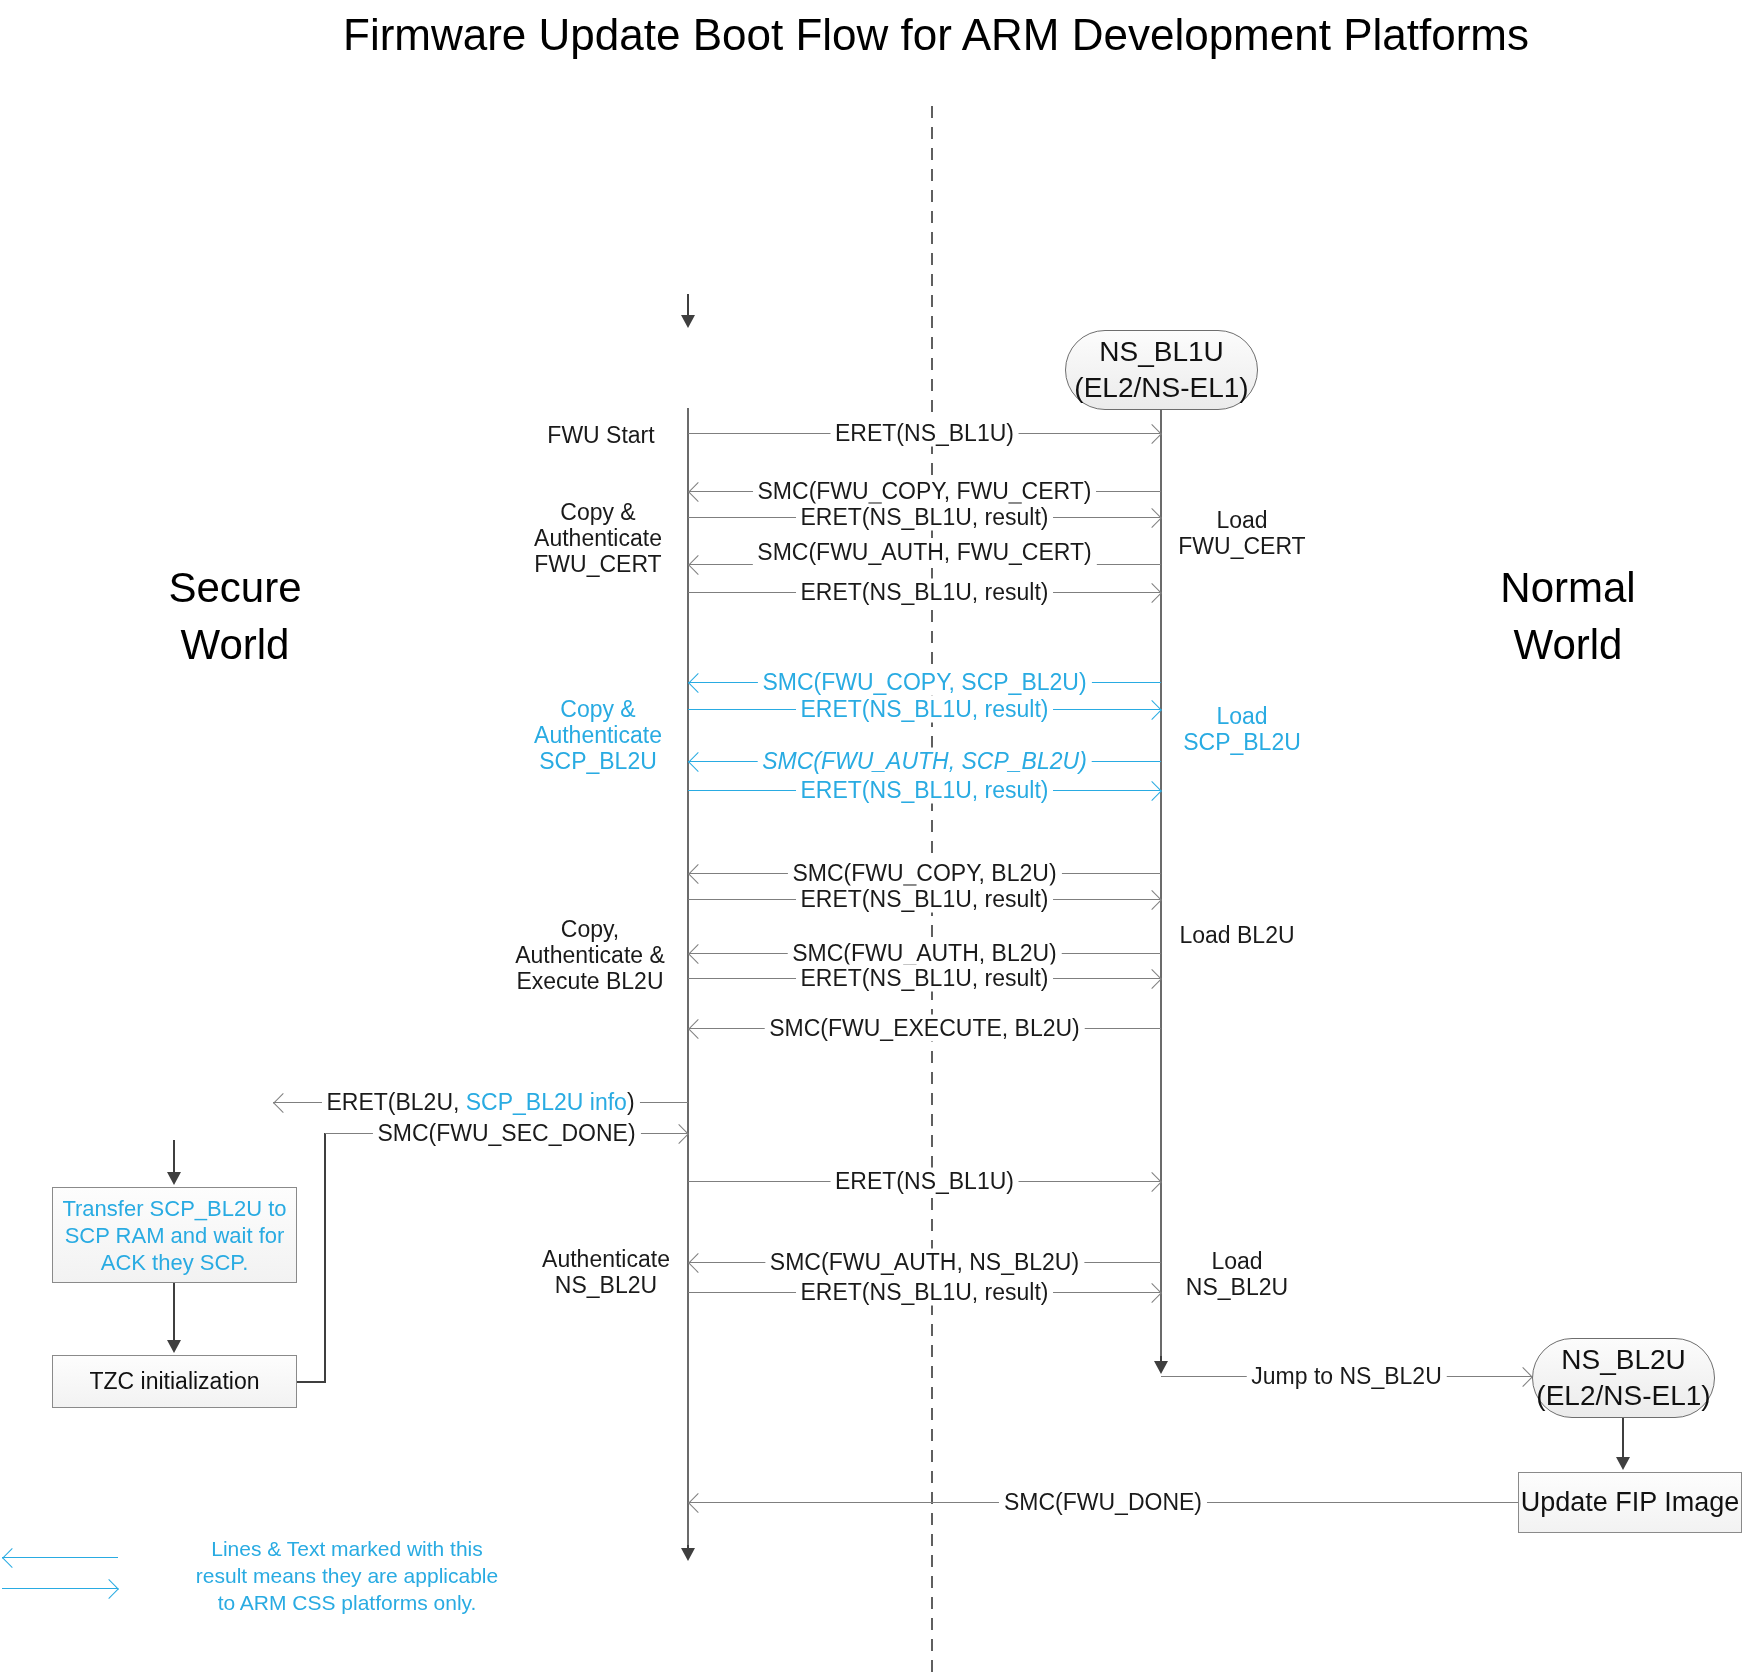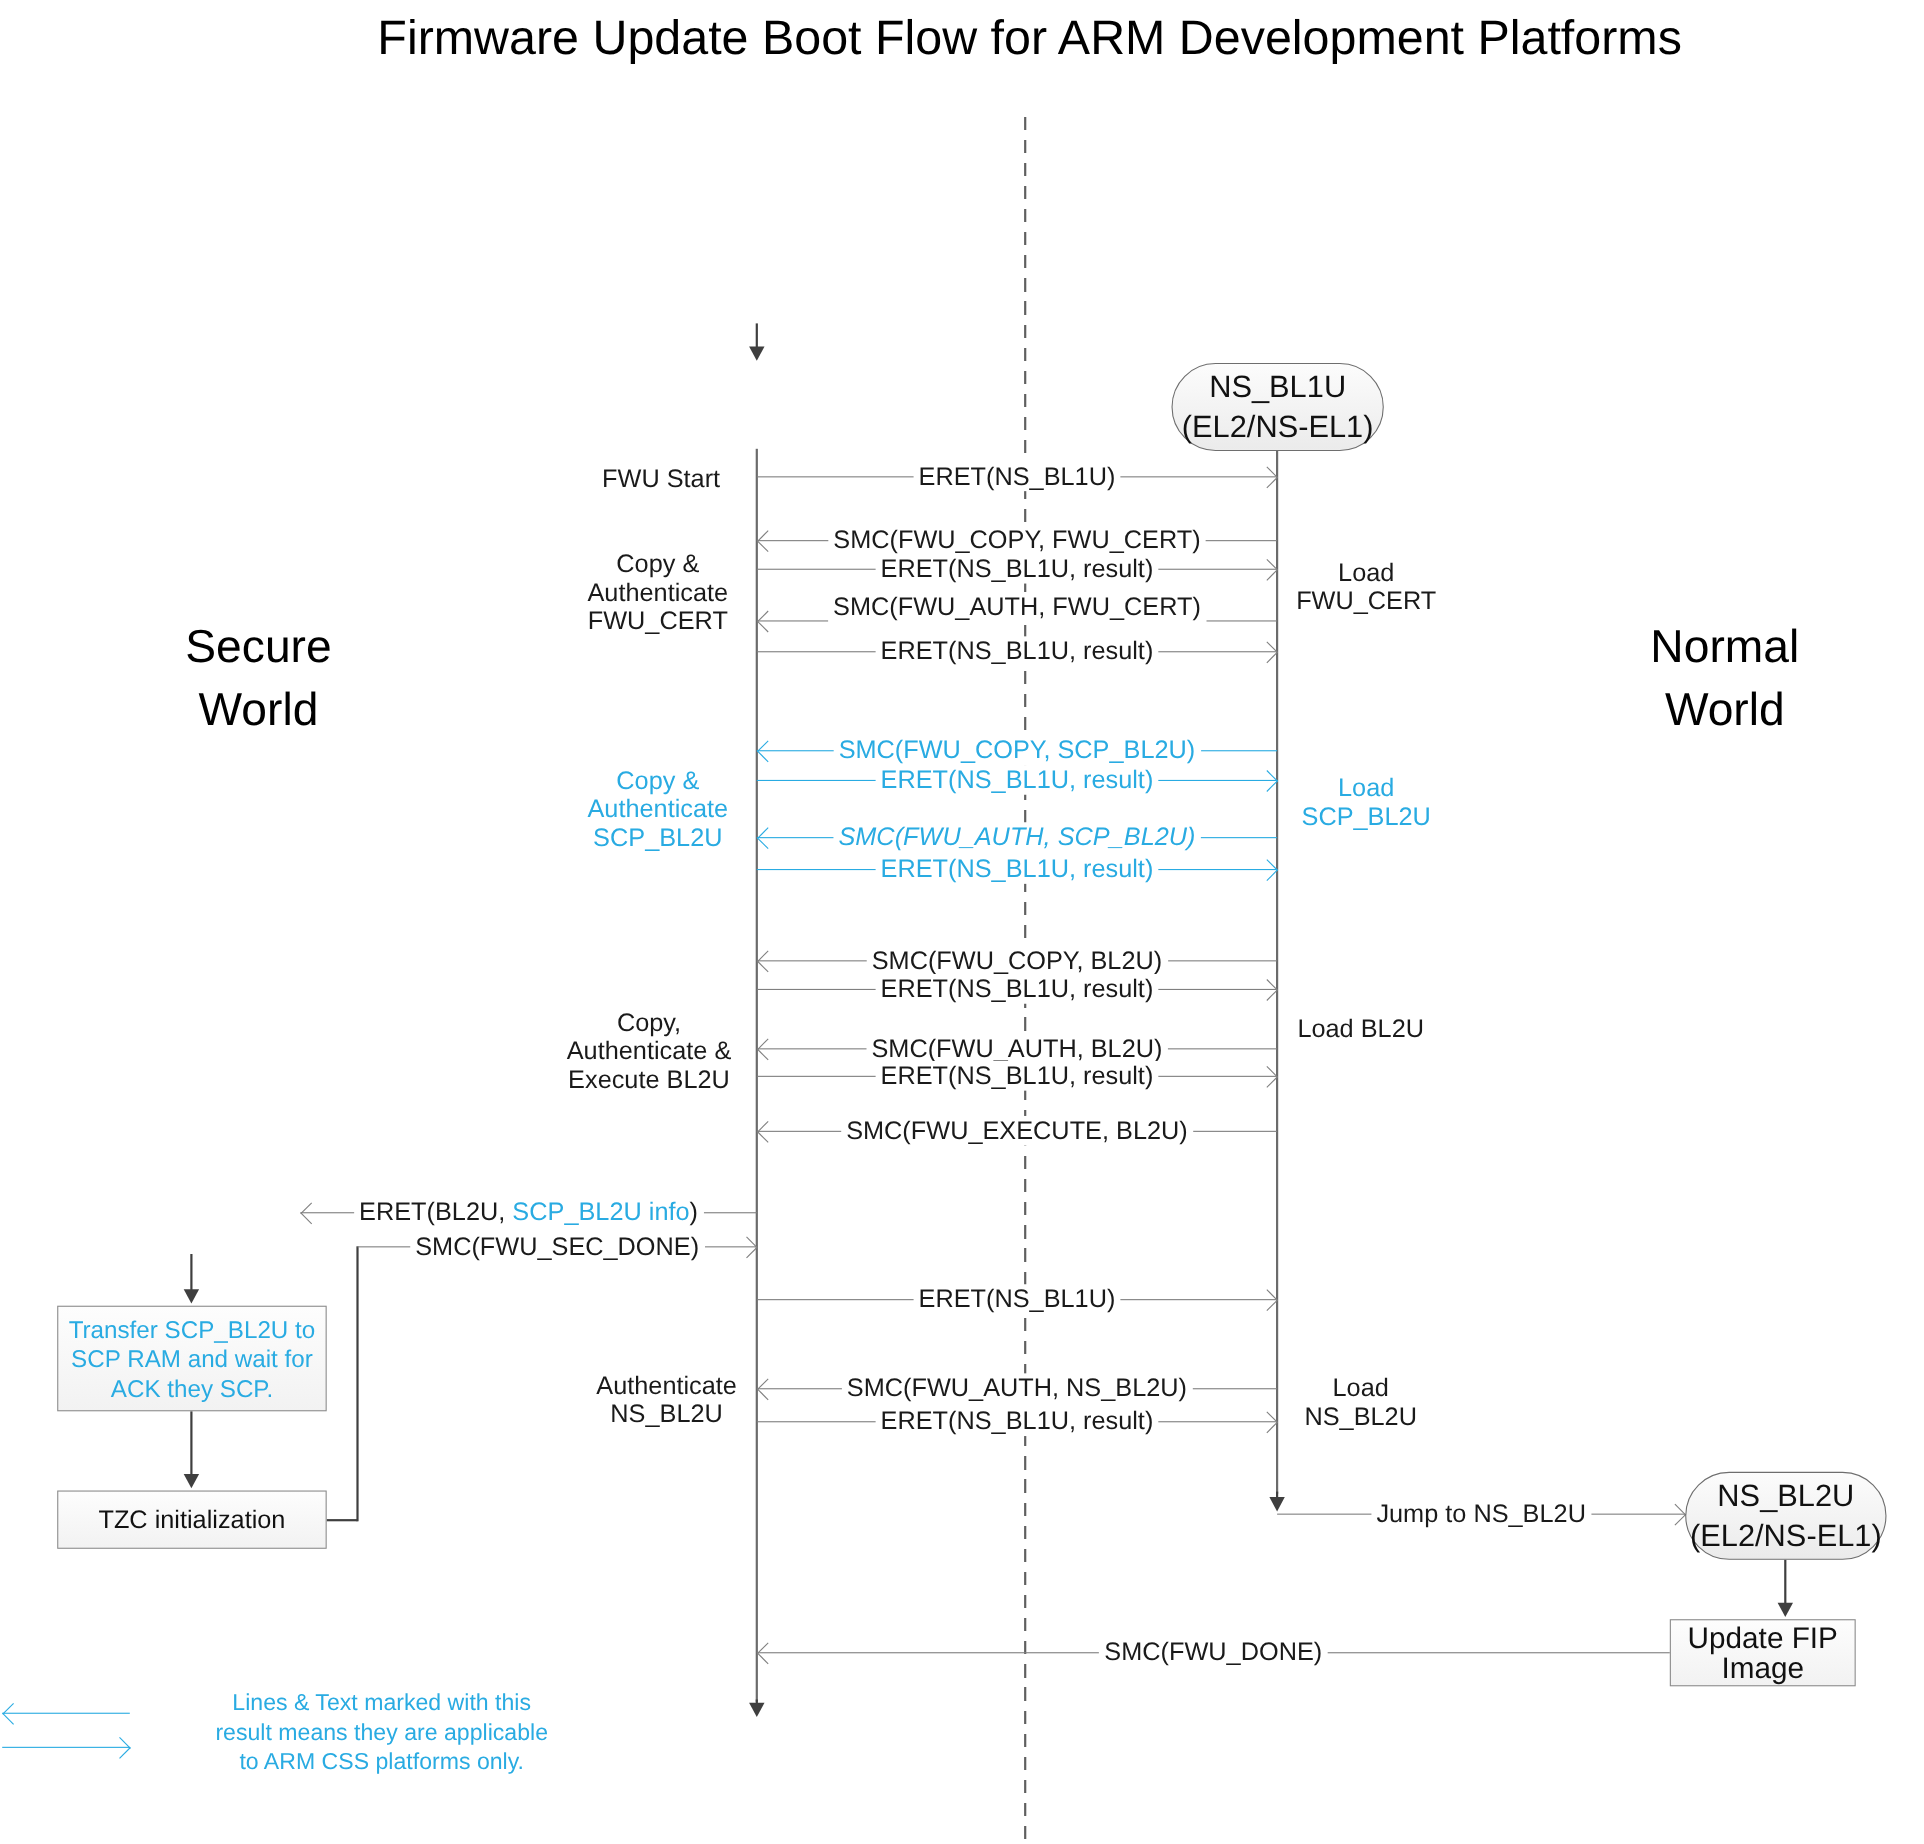--- a/index.html
+++ b/index.html
@@ -101,21 +101,21 @@
       <div class="node-line">(EL2/NS-EL1)</div>
     </div>
     <div class="node shape-rect n-transfer-scp accent" style="left: 52px; top: 1187px; width: 245px; height: 96px;">
       <div class="node-line">Transfer SCP_BL2U to</div>
       <div class="node-line">SCP RAM and wait for</div>
       <div class="node-line">ACK they SCP.</div>
     </div>
     <div class="node shape-rect n-tzc-init" style="left: 52px; top: 1355px; width: 245px; height: 53px;">
       <div class="node-line">TZC initialization</div>
     </div>
-    <div class="node shape-rect n-update-fip" style="left: 1518px; top: 1472px; width: 169px; height: 61px;">
+    <div class="node shape-rect n-update-fip" style="left: 1518px; top: 1472px; width: 224px; height: 61px; text-align: right;">
       <div class="node-line">Update FIP Image</div>
     </div>
     <div class="msg-line" style="left: 688px; top: 433px; width: 473px;"></div>
     <div class="chev chev-right" style="top: 426.5px; left: 1145px;"></div>
     <div class="msg-label" style="left: 924.5px; top: 433px;">ERET(NS_BL1U)</div>
     <div class="msg-line" style="left: 688px; top: 491px; width: 473px;"></div>
     <div class="chev chev-left" style="top: 484.5px; left: 691px;"></div>
     <div class="msg-label" style="left: 924.5px; top: 491px;">SMC(FWU_COPY, FWU_CERT)</div>
     <div class="msg-line" style="left: 688px; top: 517px; width: 473px;"></div>
     <div class="chev chev-right" style="top: 510.5px; left: 1145px;"></div>

